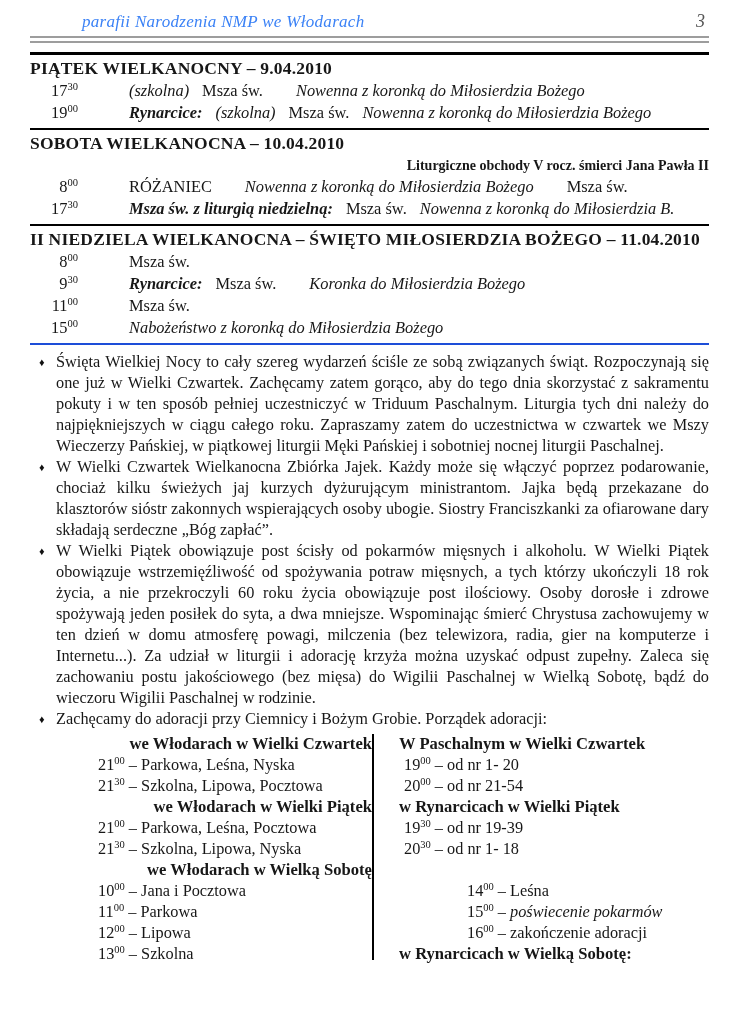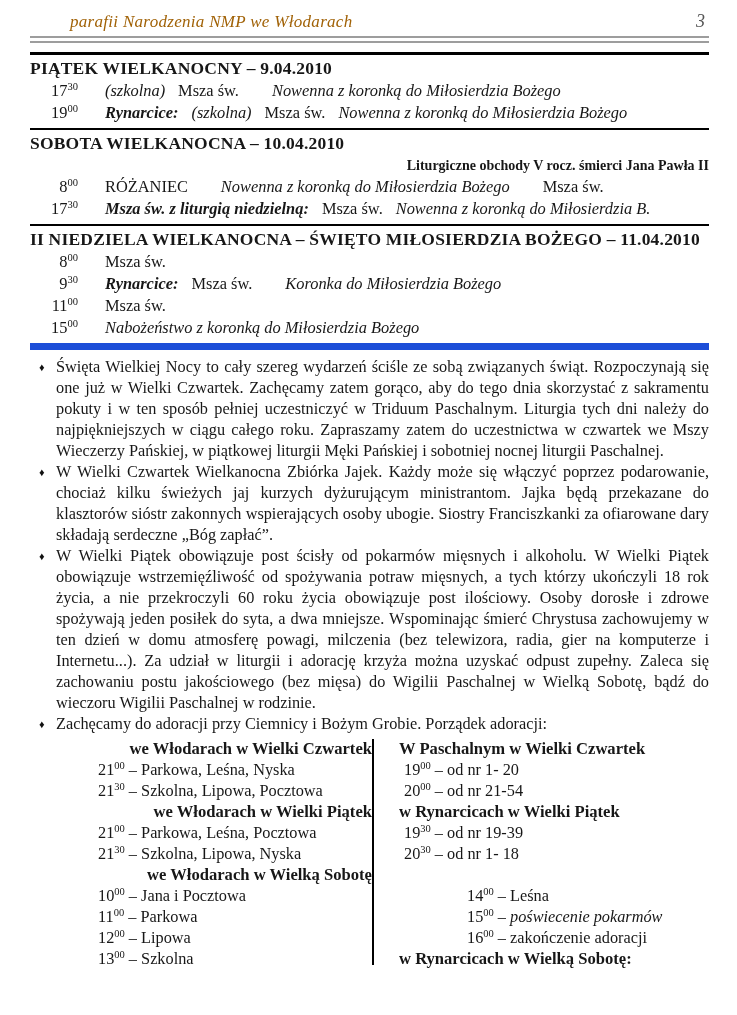--- a/index.html
+++ b/index.html
@@ -4,30 +4,30 @@
 <style>
   html,body{margin:0;padding:0;background:#e8e8e8;}
   .page{
     width:737px;height:1015px;box-sizing:border-box;background:#ffffff;
     padding:8px 28px 0 30px;
     font-family:"Liberation Serif","DejaVu Serif",serif;
     color:#171717;position:relative;overflow:hidden;
   }
   
   .header-bar{display:flex;justify-content:space-between;align-items:baseline;padding:3px 0 4px 0;}
-  .header-title{font-style:italic;font-size:17px;color:#a16207;margin-left:40px;letter-spacing:.3px;}
+  .header-title{font-style:italic;font-size:17px;color:#3b82f6;margin-left:52px;letter-spacing:.3px;}
   .page-num{font-size:18px;color:#565656;margin-right:4px;font-style:italic;}
   .header-rule{height:3px;border-top:2px solid #9d9d9d;border-bottom:2px solid #9d9d9d;}
   
-  .schedule{margin-top:9px;border-top:3px solid #000;border-bottom:7px solid #1d4ed8;}
+  .schedule{margin-top:9px;border-top:3px solid #000;border-bottom:2px solid #1d4ed8;}
   .sched-section{padding:1px 0 4px 0;}
   .sched-section + .sched-section{border-top:2px solid #000;}
   .sec-heading{font-size:17.5px;font-weight:bold;margin:2px 0 1px 0;letter-spacing:.2px;line-height:21px;}
   .sec-sub{text-align:right;font-weight:bold;font-size:14px;line-height:21px;margin:0;}
-  .srow{display:flex;font-size:16.4px;line-height:22px;}
+  .srow{display:flex;font-size:16.4px;line-height:22px;gap:24px;}
   .time{flex:0 0 48px;text-align:right;margin-right:27px;white-space:nowrap;}
   sup.mins{font-size:10.5px;line-height:0;vertical-align:super;}
   .content{flex:1;padding-right:2px;}
   .seg{margin-right:13px;}
   .seg.wide{margin-right:33px;}
   .it{font-style:italic;}
   .lbl{font-weight:bold;font-style:italic;margin-right:13px;}
   
   .announcements{margin-top:6px;}
   .ann{display:flex;font-size:16.3px;line-height:21px;}

